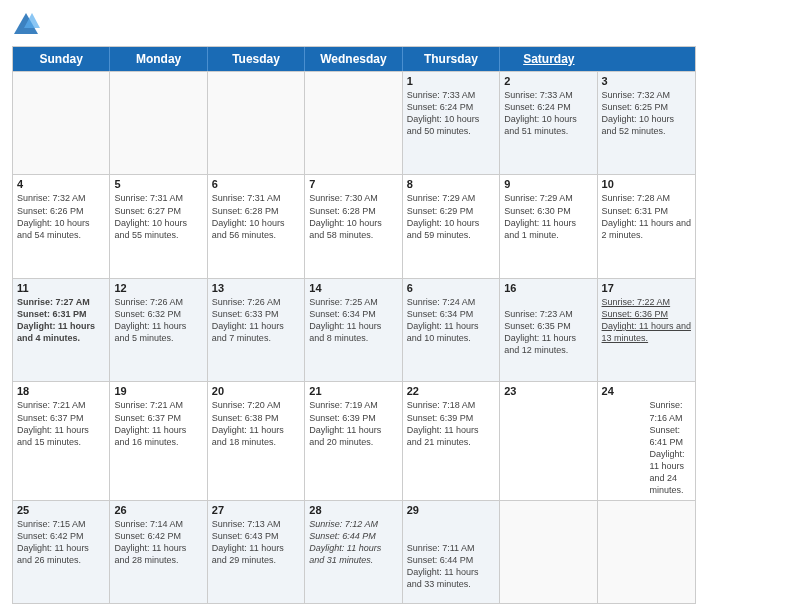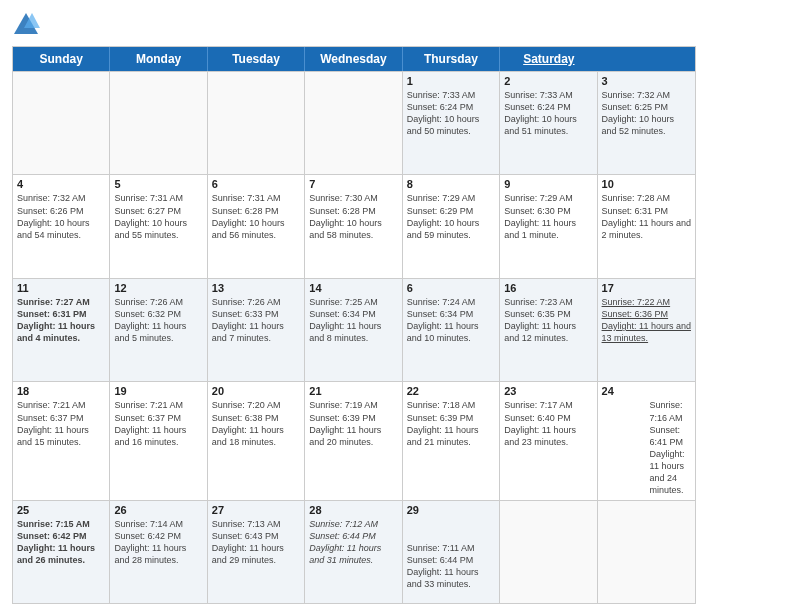--- a/index.html
+++ b/index.html
@@ -239,21 +239,21 @@
 Daylight: 11 hours and 8 minutes.</div>
           </div>
           <div class="cal-cell alt-row">
             <div class="day-num">6</div>
             <div class="day-info" style="white-space: pre-line;">Sunrise: 7:24 AM
 Sunset: 6:34 PM
 Daylight: 11 hours and 10 minutes.</div>
           </div>
           <div class="cal-cell alt-row">
             <div class="day-num">16</div>
-            <div class="day-info" style="white-space: pre-line;">Sunrise: 7:23 AM
+            <div class="day-info" style="white-space: pre-line; margin-top: 12px;">Sunrise: 7:23 AM
 Sunset: 6:35 PM
 Daylight: 11 hours and 12 minutes.</div>
           </div>
           <div class="cal-cell alt-row">
             <div class="day-num">17</div>
             <div class="day-info" style="white-space: pre-line; text-decoration: underline;">Sunrise: 7:22 AM
 Sunset: 6:36 PM
 Daylight: 11 hours and 13 minutes.</div>
           </div>
         </div>
@@ -283,35 +283,32 @@
 Daylight: 11 hours and 20 minutes.</div>
           </div>
           <div class="cal-cell">
             <div class="day-num">22</div>
             <div class="day-info" style="white-space: pre-line;">Sunrise: 7:18 AM
 Sunset: 6:39 PM
 Daylight: 11 hours and 21 minutes.</div>
           </div>
           <div class="cal-cell">
             <div class="day-num">23</div>
-            <div class="day-info" style="white-space: pre-line;">Sunrise: 7:17 AM
-Sunset: 6:40 PM
-Daylight: 11 hours and 23 minutes.</div>
           </div>
           <div class="cal-cell">
             <div class="day-num">24</div>
             <div class="day-info" style="white-space: pre-line; margin-left: 48px;">Sunrise: 7:16 AM
 Sunset: 6:41 PM
 Daylight: 11 hours and 24 minutes.</div>
           </div>
         </div>
         <div class="cal-row">
           <div class="cal-cell alt-row">
             <div class="day-num">25</div>
-            <div class="day-info" style="white-space: pre-line; font-weight: bold;">Sunrise: 7:15 AM
+            <div class="day-info" style="white-space: pre-line;">Sunrise: 7:15 AM
 Sunset: 6:42 PM
 Daylight: 11 hours and 26 minutes.</div>
           </div>
           <div class="cal-cell alt-row">
             <div class="day-num">26</div>
             <div class="day-info" style="white-space: pre-line;">Sunrise: 7:14 AM
 Sunset: 6:42 PM
 Daylight: 11 hours and 28 minutes.</div>
           </div>
           <div class="cal-cell alt-row">

